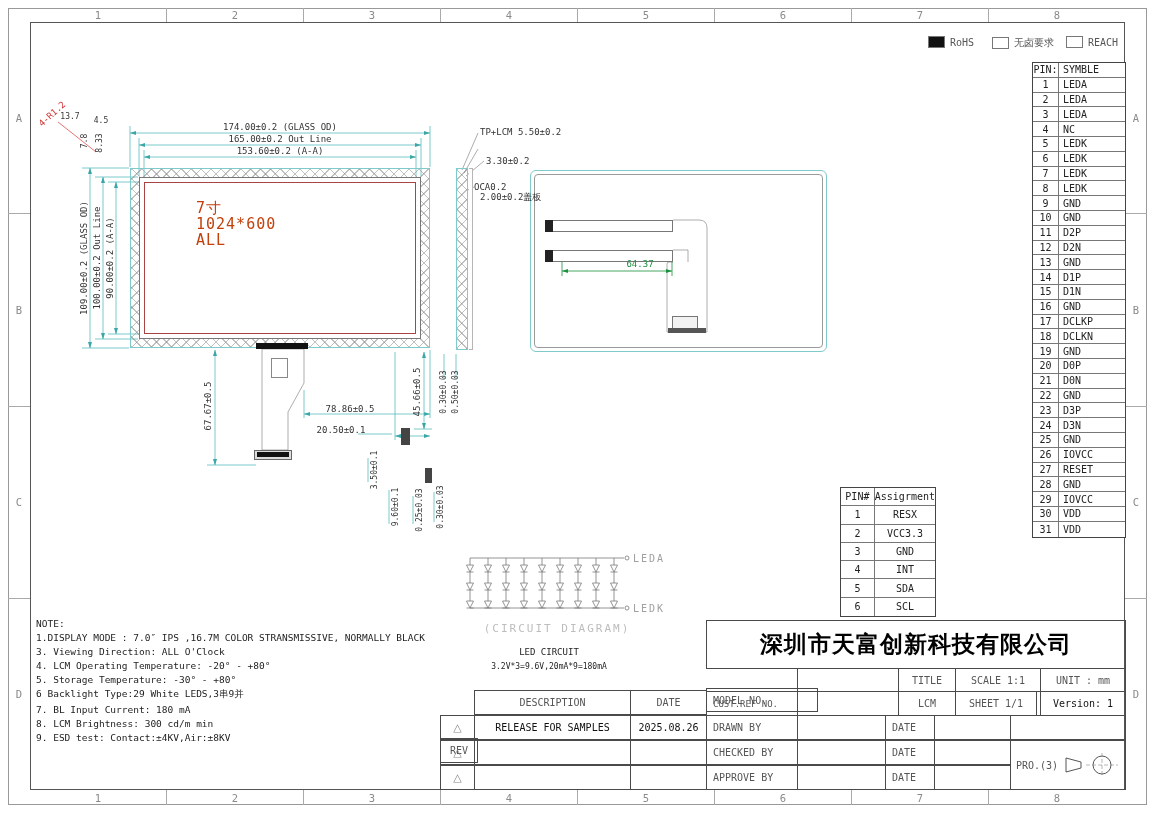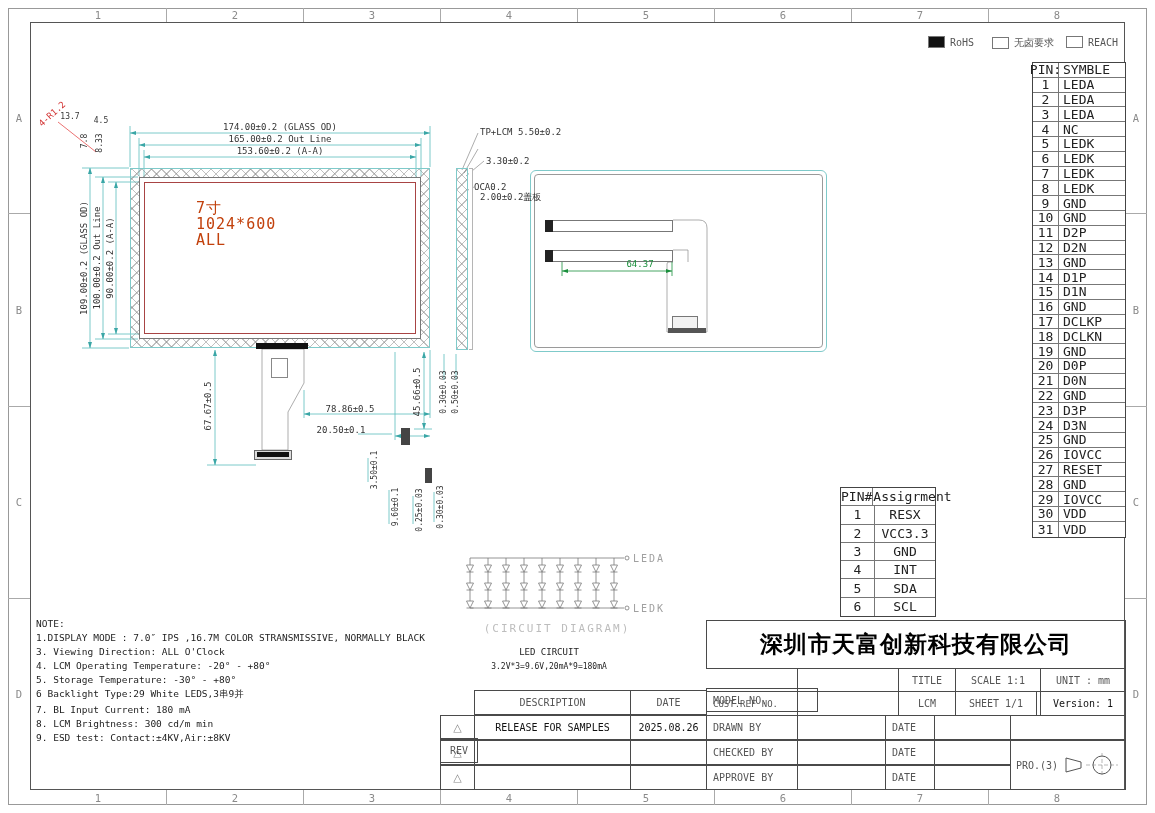--- a/index.html
+++ b/index.html
@@ -42,21 +42,21 @@
   
   #glass   { left:130px; top:168px; width:300px; height:180px; border:1px solid #7fcaca; }
   #opening { left:139px; top:177px; width:282px; height:162px; background:#fff; border:1px solid #777; }
   #active  { left:144px; top:182px; width:272px; height:152px; border:1px solid #a84444; }
   #side-strip  { left:456px; top:168px; width:12px; height:182px; border:1px solid #7fcaca; }
   #side-strip2 { left:469px; top:168px; width:4px; height:182px; border:1px solid #b5b5b5; border-left:none; background:#fff; }
   #back-outer { left:530px; top:170px; width:297px; height:182px; border:1px solid #7fcaca; border-radius:6px; }
   #back-inner { left:534px; top:174px; width:289px; height:174px; border:1px solid #9a9a9a; border-radius:4px; }
 
   
-  .pintbl { position:absolute; border:1px solid #444; background:#fff; font-size:13px; color:#222; }
+  .pintbl { position:absolute; border:1px solid #444; background:#fff; font-size:10px; color:#222; }
   .pintbl .pr { display:flex; border-bottom:1px solid #777; }
   .pintbl .pr:last-child { border-bottom:none; }
   .pintbl .pc1 { display:flex; align-items:center; justify-content:center; border-right:1px solid #777; }
   .pintbl .pc2 { flex:1; display:flex; align-items:center; }
   #pin-table { left:1032px; top:62px; width:94px; }
   #pin-table .pr  { height:14.8px; }
   #pin-table .pc1 { width:26px; }
   #pin-table .pc2 { padding-left:4px; }
   #tp-table { left:840px; top:487px; width:96px; }
   #tp-table .pr  { height:18.3px; }

